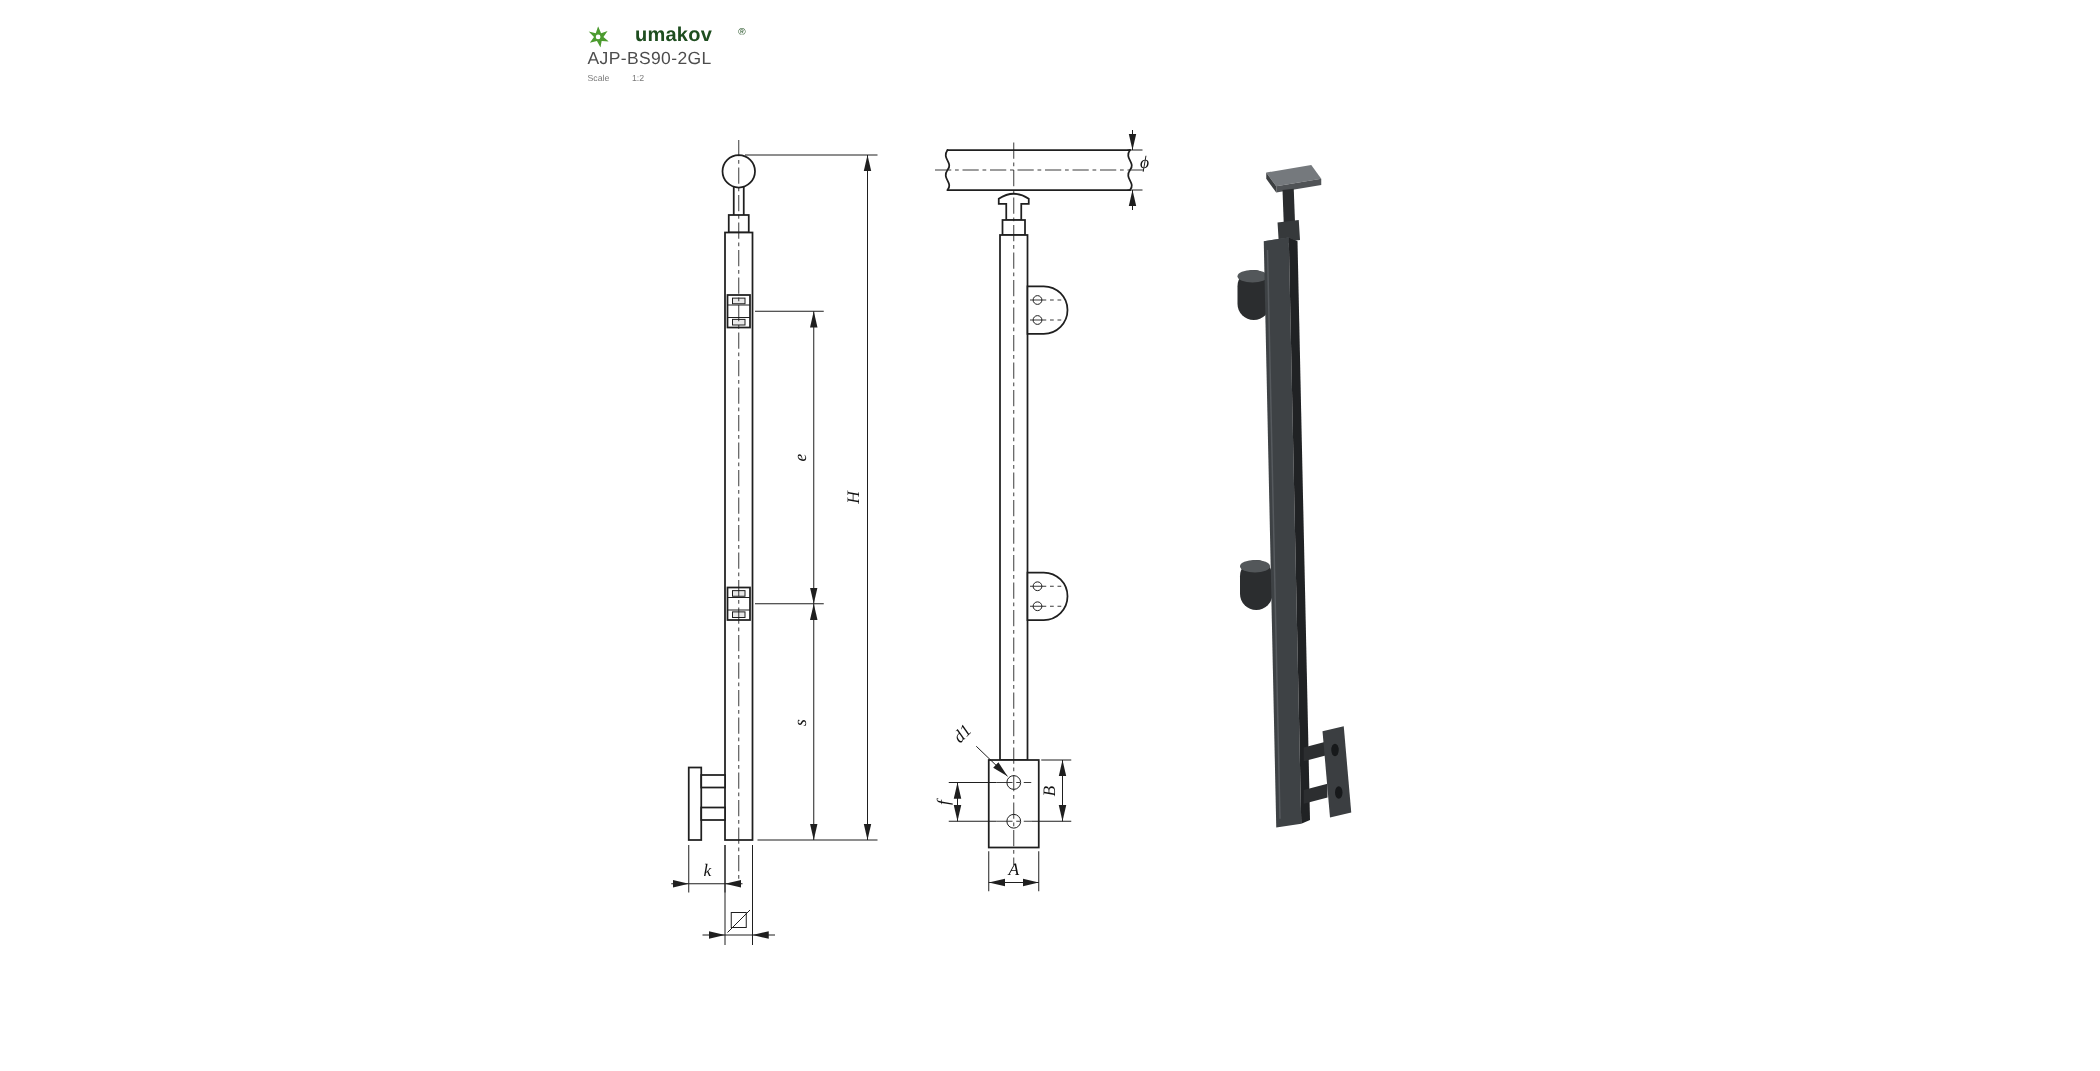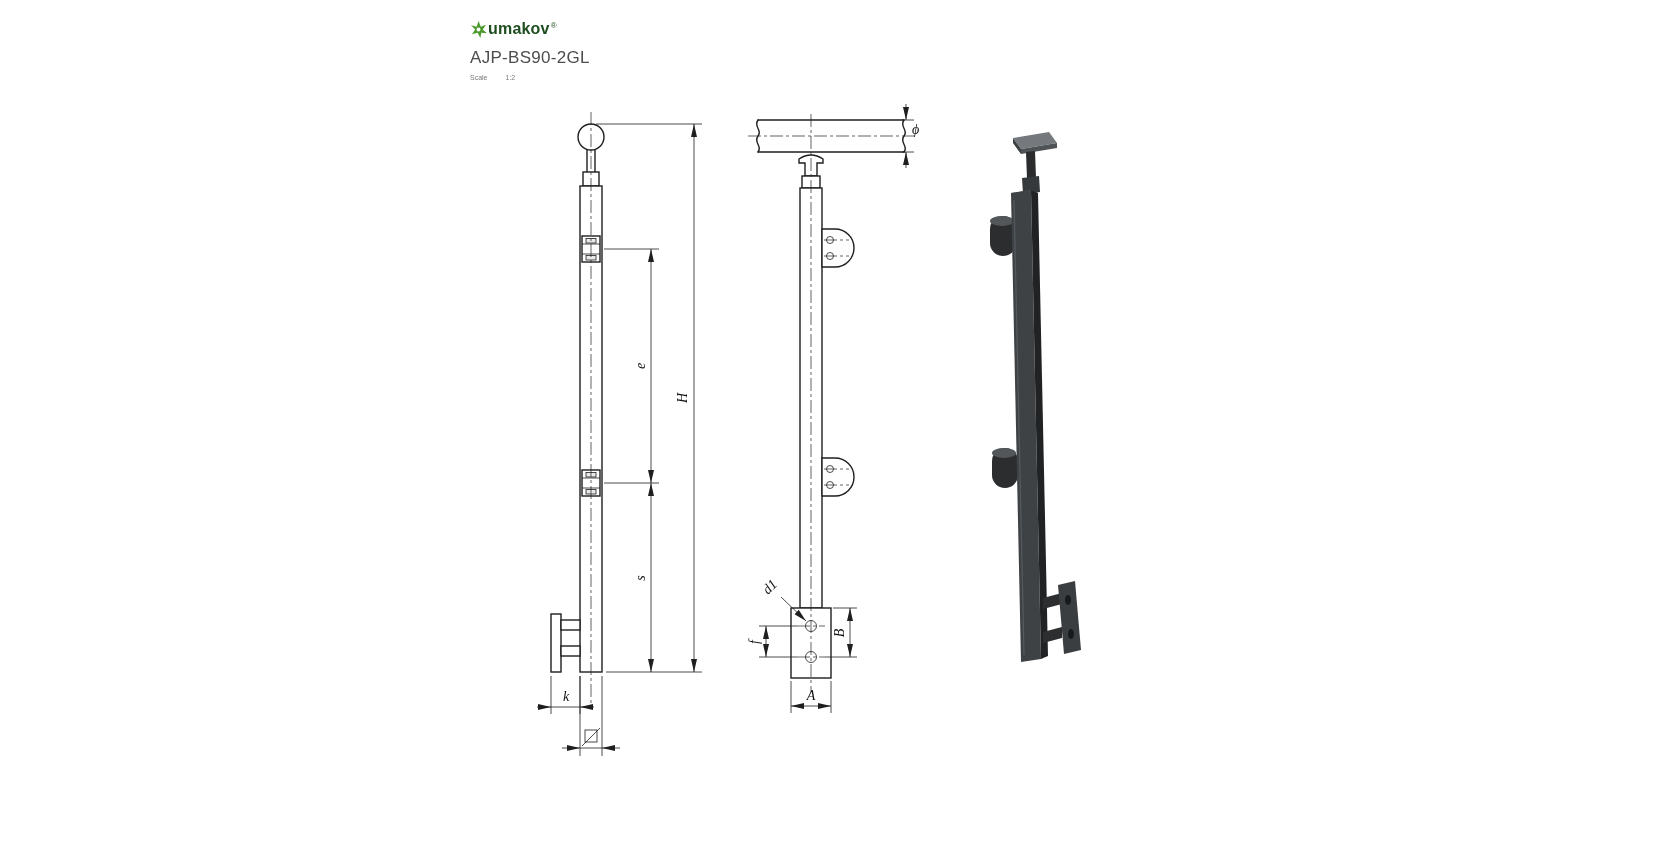--- a/index.html
+++ b/index.html
@@ -1,25 +1,25 @@
 <!DOCTYPE html>
 <html><head>
 <meta charset="utf-8">
 <style>
   html,body { margin:0; padding:0; background:#ffffff; }
   .canvas { position:relative; width:1680px; height:857px; background:#ffffff; overflow:hidden;
             font-family:"Liberation Sans", sans-serif; }
 
   
   .brand-block { position:absolute; left:470px; top:20px; }
-  .logo-row { display:flex; align-items:center; gap:1px; }
+  .logo-row { display:flex; align-items:center; gap:21px; }
   .logo-star { width:17px; height:17px; display:block; }
   .brand-text { font-weight:700; font-size:16px; color:#1e4d1f; letter-spacing:.2px; }
   .reg { font-size:8px; color:#1e4d1f; align-self:flex-start; margin-top:1px; }
-  .product-code { margin-top:10px; font-size:17px; color:#4d4d4d; letter-spacing:.3px; }
+  .product-code { font-size:14px; color:#4d4d4d; letter-spacing:.3px; }
   .scale-row { margin-top:6px; font-size:7px; color:#7a7a7a; display:flex; gap:18px; }
 
   
   .drawing { position:absolute; left:0; top:0; }
   .solid    { fill:#ffffff; stroke:#1f1f1f; stroke-width:1.4; }
   .outline  { fill:none;    stroke:#1f1f1f; stroke-width:1.4; stroke-linecap:round; }
   .thin     { fill:none;    stroke:#1f1f1f; stroke-width:.8; }
   .thinfill { fill:#e9e9e9; stroke:#1f1f1f; stroke-width:.8; }
   .center   { fill:none;    stroke:#1f1f1f; stroke-width:.7; stroke-dasharray:13 3 3 3; }
   .dim      { fill:none;    stroke:#1f1f1f; stroke-width:.8; }

